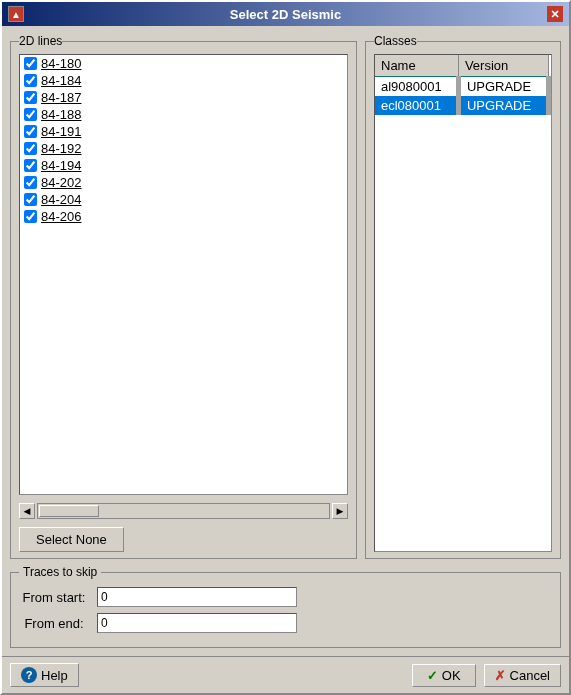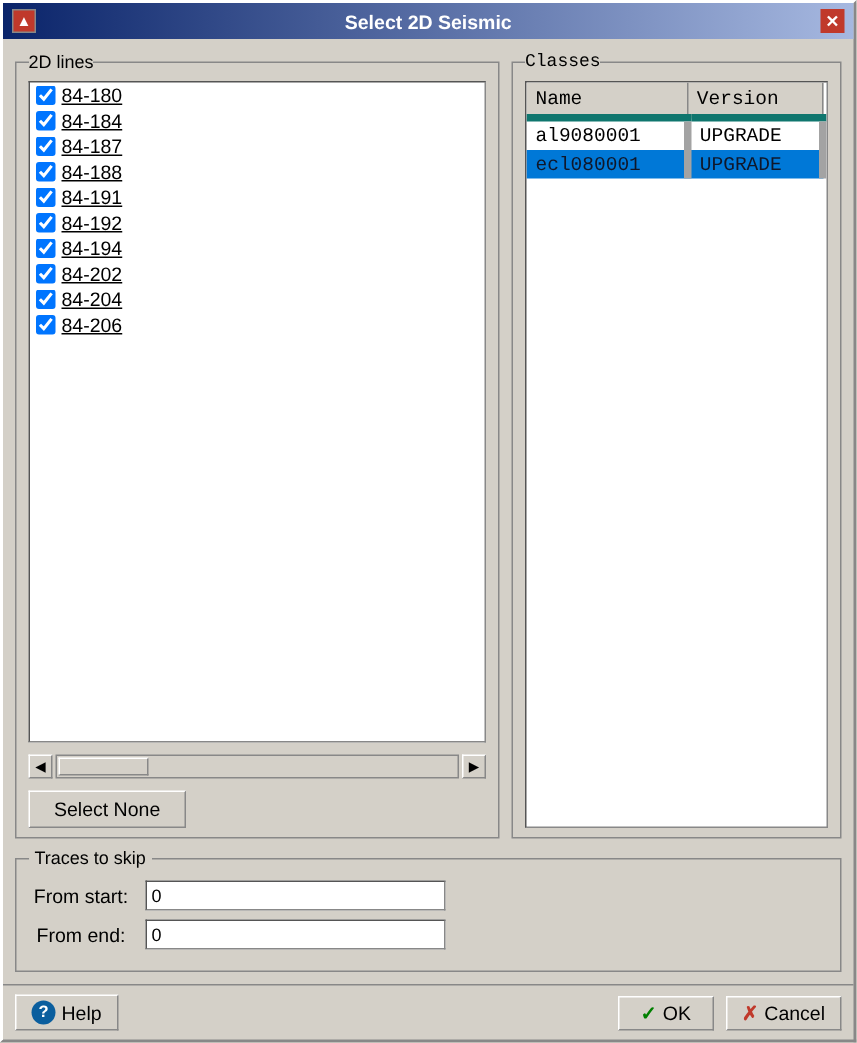--- a/index.html
+++ b/index.html
@@ -153,55 +153,54 @@
       padding: 4px 16px;
       background: #d4d0c8;
       border: 1px solid #888;
       border-top: 1px solid #fff;
       border-left: 1px solid #fff;
       cursor: pointer;
       font-size: 13px;
       min-width: 90px;
     }
     .right-panel {
-      width: 220px;
+      width: 196px;
       display: flex;
       flex-direction: column;
-      font-family: Liberation Mono, monospace;
     }
     .classes-table {
       width: 100%;
       border-collapse: collapse;
       flex: 1;
     }
     .classes-table-container {
       border: 1px solid #888;
       border-top: 1px solid #555;
       border-left: 1px solid #555;
       background: white;
       flex: 1;
       overflow: auto;
     }
     .col-header {
       background: #d4d0c8;
-      border-bottom: 5px solid #0f766e;
+      border-bottom: 1px solid #0f766e;
       padding: 3px 6px;
       text-align: left;
       font-weight: normal;
       font-size: 13px;
       border-right: 1px solid #888;
     }
     .table-row td {
       padding: 2px 6px;
       font-size: 13px;
       border-right: 5px solid #a3a3a3;
     }
     .table-row.selected td {
       background: #0078d7;
-      color: #0f172a;
+      color: #ffffff;
     }
     .bottom-section {
       border: 1px solid #888;
       background: #d4d0c8;
       padding: 8px;
       position: relative;
     }
     .bottom-section legend {
       font-size: 12px;
       padding: 0 4px;

